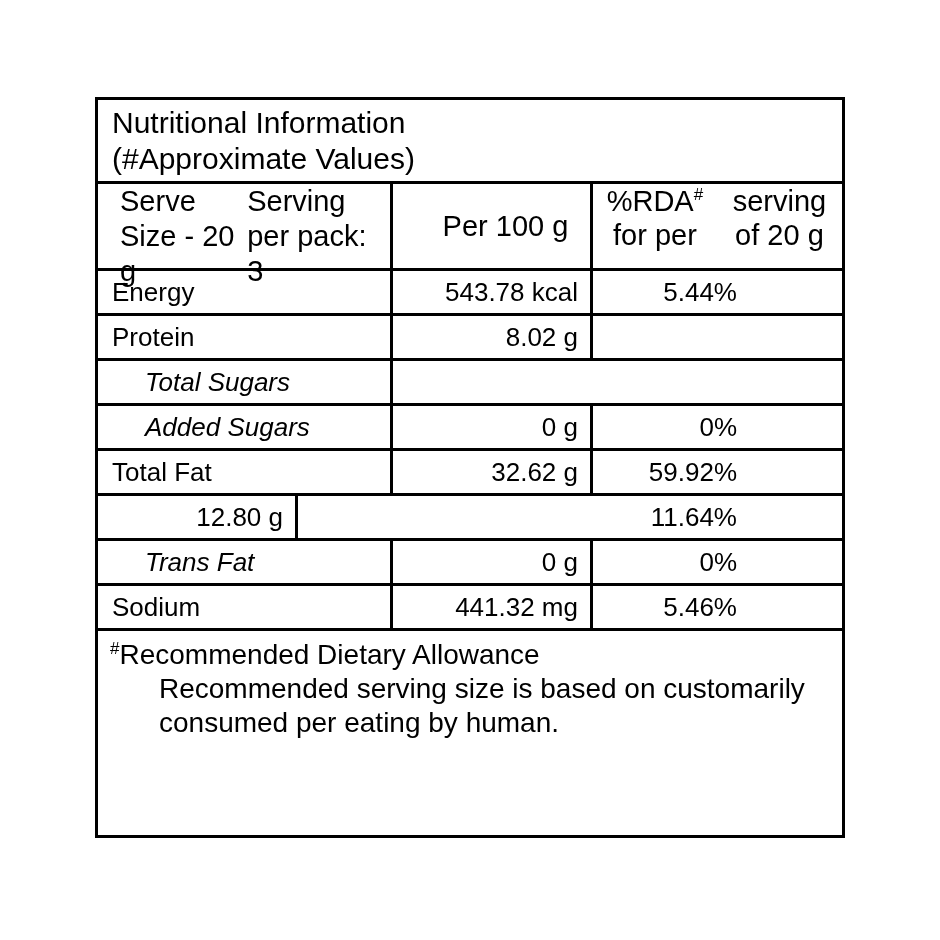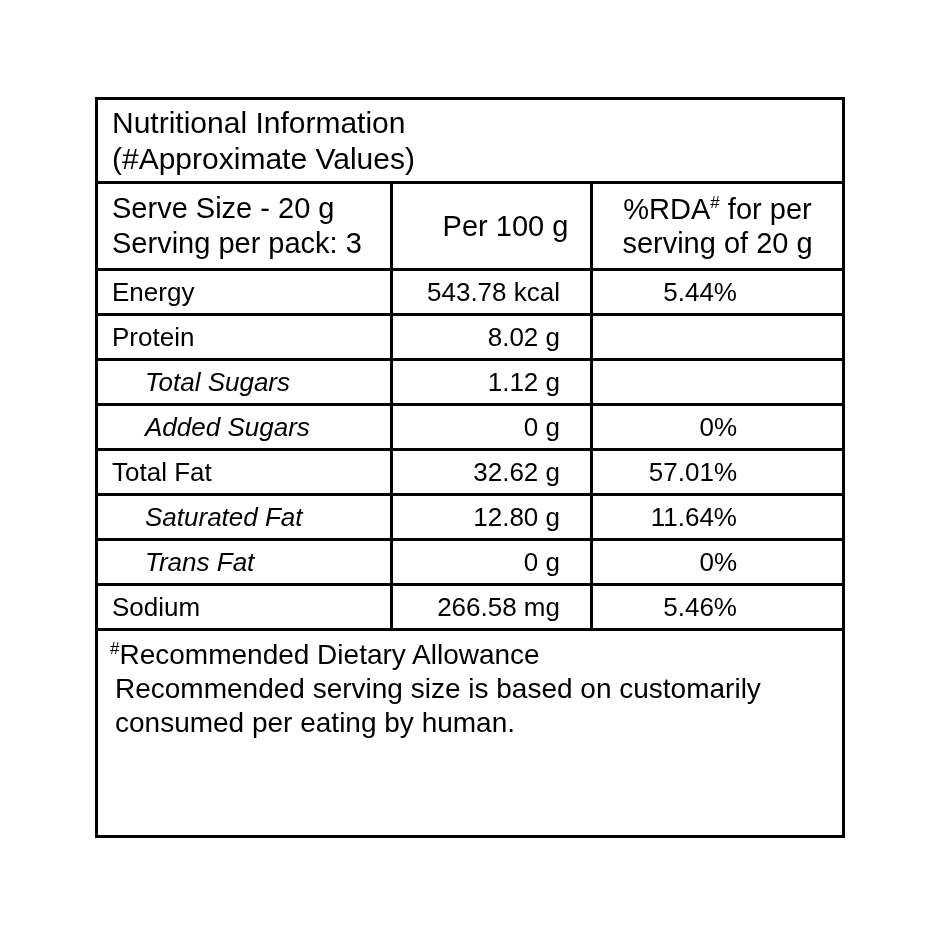--- a/index.html
+++ b/index.html
@@ -41,37 +41,37 @@
   .header-row {
     height: 87px;
     border-bottom: 3px solid #000000;
     display: flex;
     font-size: 29px;
   }
   .hcol1 {
     width: 295px;
     border-right: 3px solid #000000;
     display: flex;
-    flex-direction: column;
+    flex-direction: row;
     justify-content: center;
-    padding-left: 14px;
+    padding-left: 22px;
     line-height: 35px;
   }
   .hcol2 {
     width: 200px;
     border-right: 3px solid #000000;
     display: flex;
     align-items: center;
     justify-content: center;
     padding-left: 28px;
   }
   .hcol3 {
     flex: 1;
     display: flex;
-    flex-direction: column;
+    flex-direction: row;
     justify-content: center;
     text-align: center;
     line-height: 34px;
   }
   sup.hash {
     font-size: 17px;
     vertical-align: super;
     line-height: 0;
   }
   
@@ -88,38 +88,38 @@
     align-items: center;
     padding-left: 14px;
   }
   .c1.indent { padding-left: 47px; font-style: italic; }
   .c2 {
     width: 200px;
     border-right: 3px solid #000000;
     display: flex;
     align-items: center;
     justify-content: flex-end;
-    padding-right: 30px;
+    padding-right: 12px;
   }
   .c3 {
     flex: 1;
     display: flex;
     align-items: center;
     justify-content: flex-end;
     padding-right: 105px;
     text-align: right;
   }
   
   .footer-cell {
     flex: 1;
     padding: 7px 14px 16px 12px;
     font-size: 28px;
     line-height: 34px;
   }
-  .footer-line2, .footer-line3 { padding-left: 5px; }
+  .footer-line2, .footer-line3 { padding-left: 5px; margin-left: 44px; }
 </style>
 </head>
 <body>
 
 <div class="canvas">
   <div class="ntable">
 
     <div class="title-cell">
       <div>Nutritional Information</div>
       <div>(#Approximate Values)</div>
@@ -147,52 +147,50 @@
 
     <div class="data-row">
       <div class="c1">Protein</div>
       <div class="c2">8.02 g</div>
       <div class="c3"></div>
     </div>
 
 
     <div class="data-row">
       <div class="c1 indent">Total Sugars</div>
-      <div class="c2">1.12 g</div>
       <div class="c3"></div>
     </div>
 
     <div class="data-row">
       <div class="c1 indent">Added Sugars</div>
       <div class="c2">0 g</div>
       <div class="c3">0%</div>
     </div>
 
     <div class="data-row">
       <div class="c1">Total Fat</div>
       <div class="c2">32.62 g</div>
-      <div class="c3">57.01%</div>
+      <div class="c3">59.92%</div>
     </div>
 
     <div class="data-row">
-      <div class="c1 indent">Saturated Fat</div>
       <div class="c2">12.80 g</div>
       <div class="c3">11.64%</div>
     </div>
 
     <div class="data-row">
       <div class="c1 indent">Trans Fat</div>
       <div class="c2">0 g</div>
       <div class="c3">0%</div>
     </div>
 
 
     <div class="data-row">
       <div class="c1">Sodium</div>
-      <div class="c2">266.58 mg</div>
+      <div class="c2">441.32 mg</div>
       <div class="c3">5.46%</div>
     </div>
 
     <div class="footer-cell">
       <div class="footer-line1"><sup class="hash">#</sup><span>Recommended Dietary Allowance</span></div>
       <div class="footer-line2">Recommended serving size is based on customarily</div>
       <div class="footer-line3">consumed per eating by human.</div>
     </div>
 
   </div>

